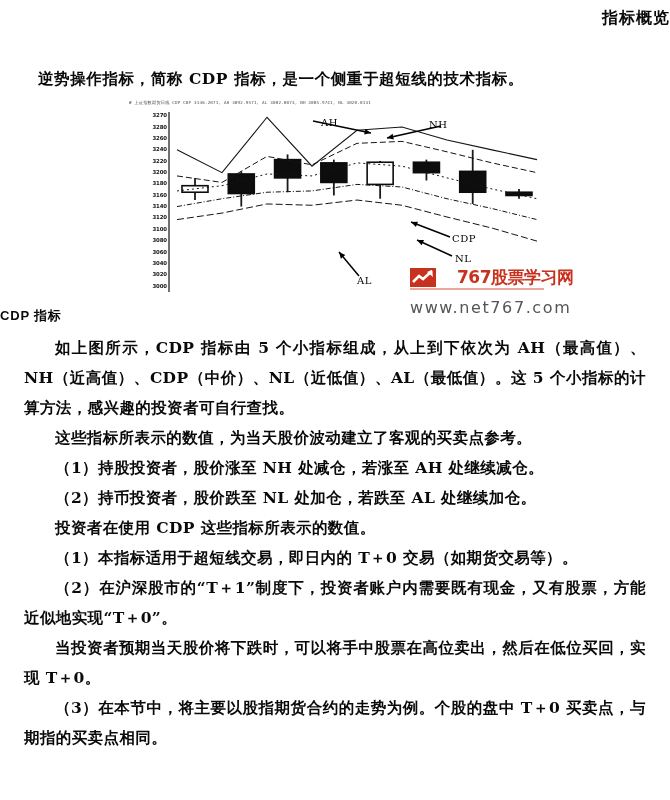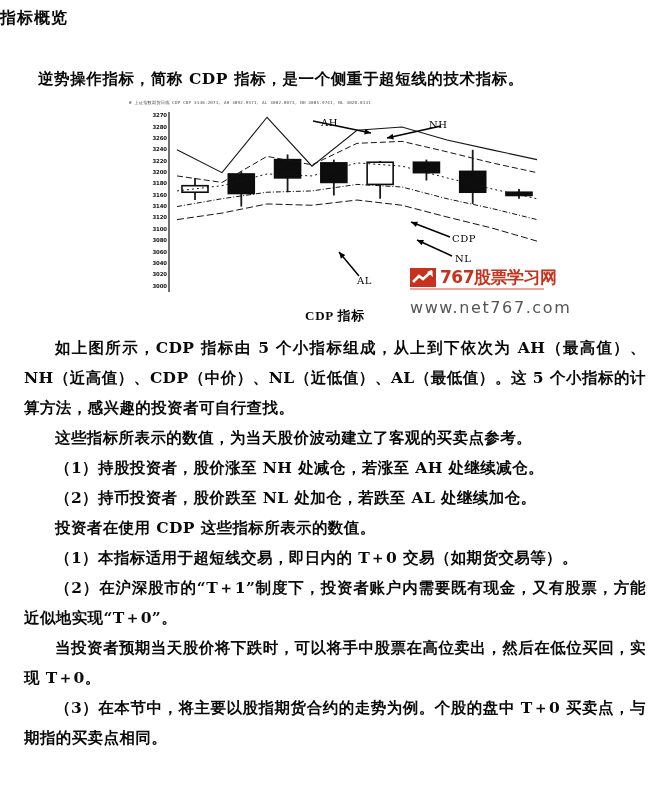--- a/index.html
+++ b/index.html
@@ -11,21 +11,21 @@
     width: 670px;
     height: 800px;
     position: relative;
     font-family: "DejaVu Serif", "Liberation Serif", serif;
     color: #0a0a0a;
     overflow: hidden;
   }
 
   
   .page-title {
-    text-align: left;
+    text-align: right;
     font-weight: bold;
     font-size: 16px;
     letter-spacing: 1px;
     margin: 8px 0 0 0;
     font-family: "DejaVu Sans", "Liberation Sans", sans-serif;
   }
 
   
   .lead {
     margin: 38px 38px 0 38px;
@@ -83,39 +83,39 @@
   }
   .chart-annot {
     position: absolute;
     font-size: 10px;
     font-family: "DejaVu Serif", "Liberation Serif", serif;
     color: #000;
     letter-spacing: 0.5px;
     white-space: nowrap;
   }
   .fig-caption {
-    text-align: center;
+    text-align: left;
     font-weight: bold;
     font-size: 13px;
-    font-family: Liberation Serif, serif;
+    font-family: Liberation Sans, sans-serif;
     margin: 2px 0 0 0;
     letter-spacing: 0.8px;
   }
 
   
   .watermark {
     position: absolute;
     left: 285px;
     top: 168px;
     width: 134px;
   }
   .wm-row {
     display: flex;
     align-items: center;
-    gap: 4px;
+    gap: 21px;
   }
   .wm-mark {
     width: 26px;
     height: 19px;
     background: #c8311d;
     position: relative;
     flex: 0 0 auto;
   }
   .wm-mark svg { position: absolute; inset: 0; }
   .wm-text {

